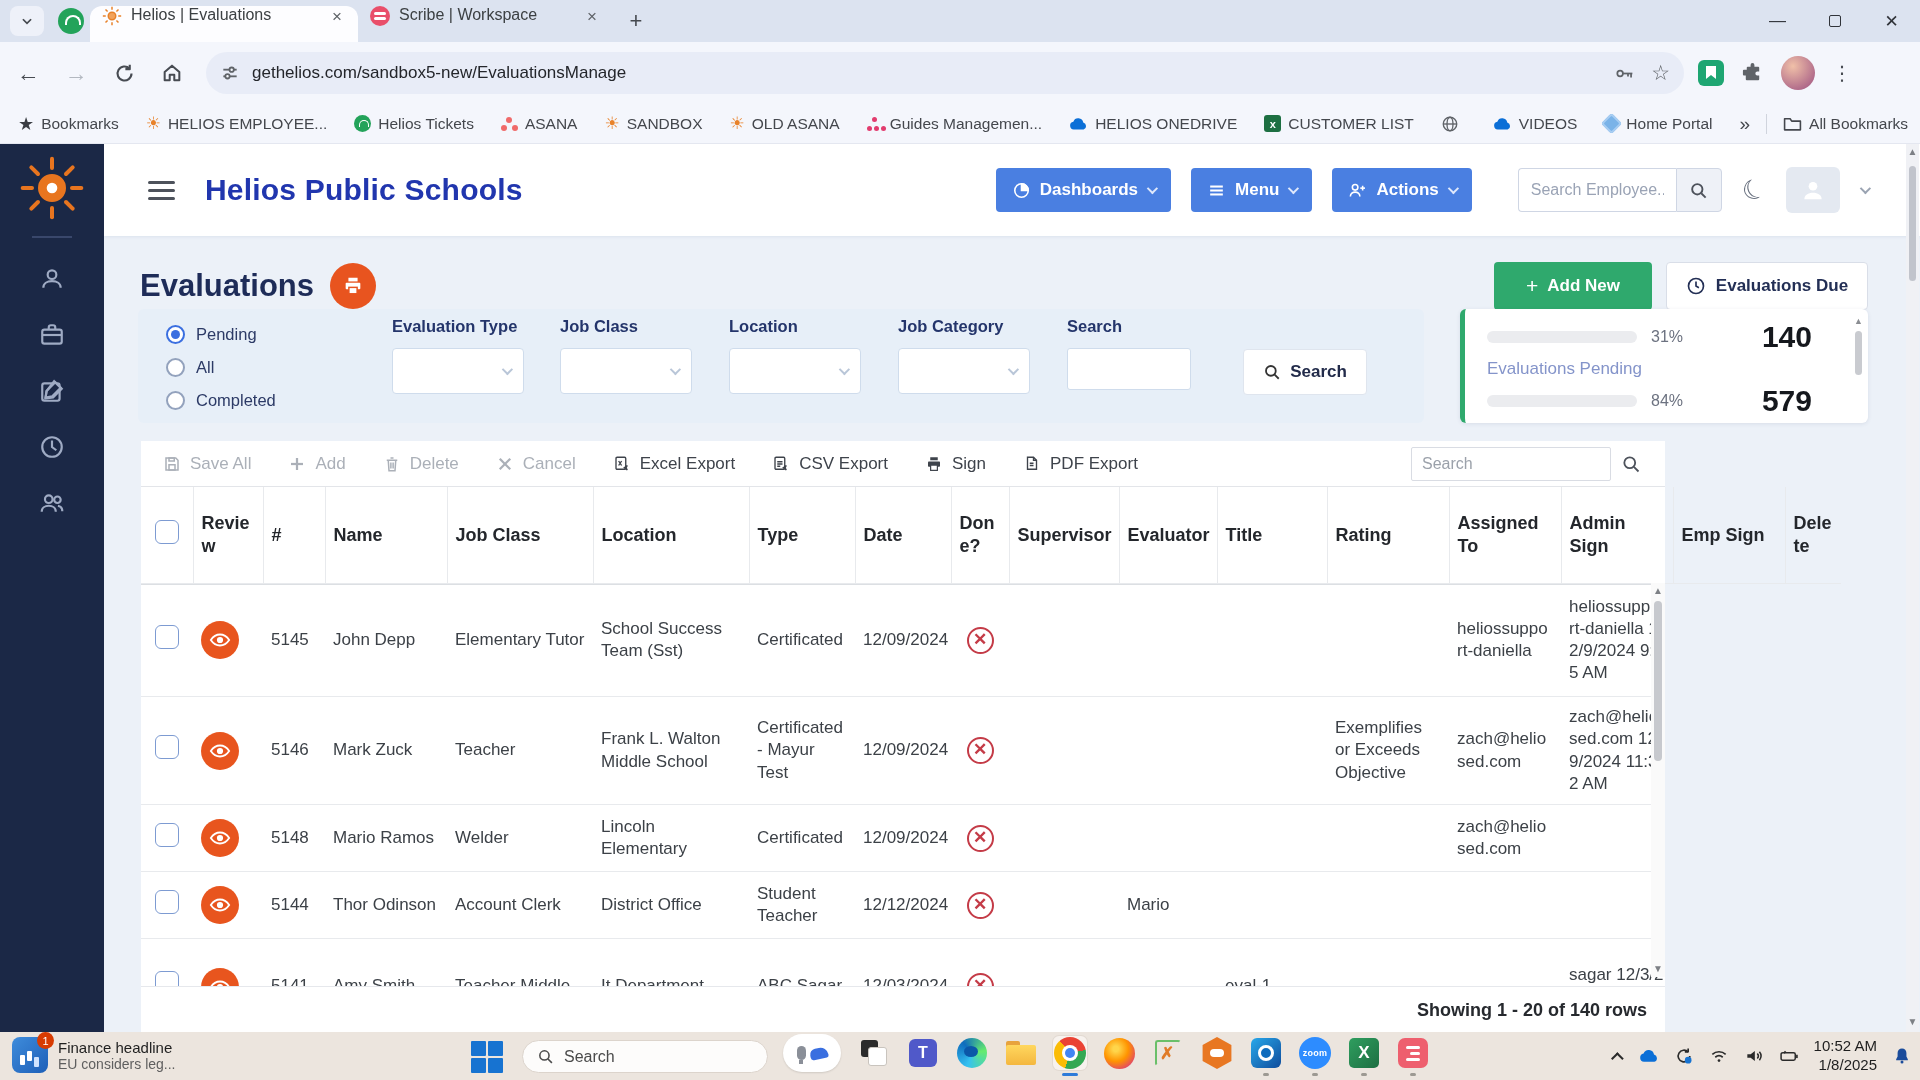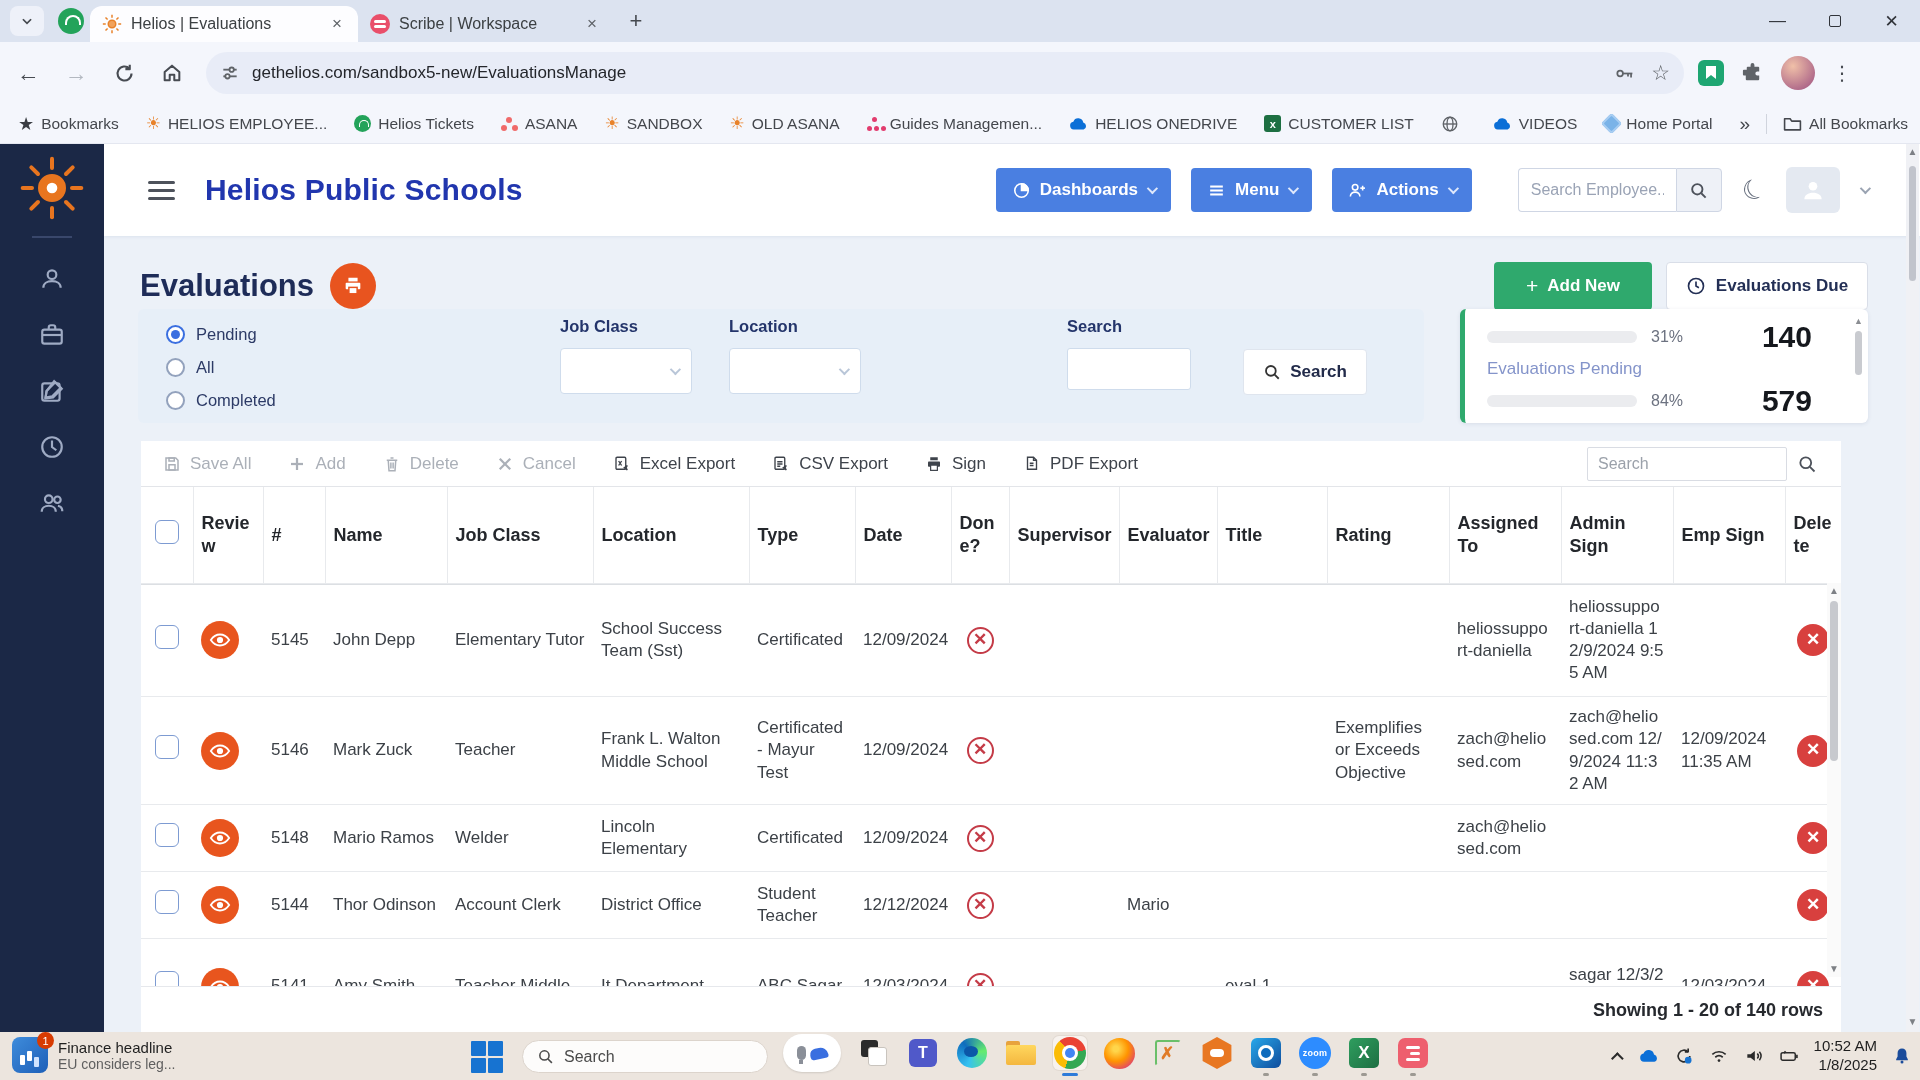--- a/index.html
+++ b/index.html
@@ -4,21 +4,21 @@
 <style>
   * { margin:0; padding:0; box-sizing:border-box; }
   html,body { width:1920px; height:1080px; overflow:hidden; font-family:"Liberation Sans", sans-serif; }
   .screen { position:relative; width:1920px; height:1080px; background:#ecf2f9; }
 
   
   .tabstrip { position:absolute; top:0; left:0; right:0; height:42px; background:#dce3f0; display:flex; align-items:flex-end; }
   .tab-search { width:34px; height:30px; margin:0 2px 6px 10px; border-radius:8px; display:flex; align-items:center; justify-content:center; background:#eef1f9; }
   .pinned-fav { width:26px; height:26px; margin:0 6px 8px 12px; border-radius:50%; background:#23a35a; position:relative; }
   .pinned-fav::after { content:""; position:absolute; left:7px; top:7px; width:12px; height:8px; border:2px solid #fff; border-bottom:none; border-radius:8px 8px 0 0; }
-  .tab { height:36px; display:flex; align-items:center; padding:0 10px 0 12px; font-size:16px; color:#3c4043; }
+  .tab { height:36px; display:flex; padding:0 10px 0 12px; font-size:16px; color:#3c4043; }
   .tab.active { background:#fdfdff; border-radius:12px 12px 0 0; width:268px; }
   .tab.inactive { width:255px; }
   .tab .title { flex:1; white-space:nowrap; overflow:hidden; margin-left:9px; }
   .tab .close { width:22px; height:22px; border-radius:50%; display:flex; align-items:center; justify-content:center; color:#5f6368; font-size:17px; }
   .fav-sun { width:20px; height:20px; flex:none; }
   .fav-scribe { width:20px; height:20px; flex:none; border-radius:50%; background:#e94f6a; position:relative; }
   .fav-scribe::after { content:""; position:absolute; left:4px; top:6px; width:12px; height:3px; background:#fff; border-radius:2px; box-shadow:0 5px 0 #fff; }
   .newtab { width:30px; height:30px; margin:0 0 6px 8px; display:flex; align-items:center; justify-content:center; font-size:22px; color:#45494f; }
   .wincontrols { position:absolute; right:0; top:0; height:42px; display:flex; }
   .winbtn { width:57px; height:42px; display:flex; align-items:center; justify-content:center; color:#31343a; font-size:17px; }
@@ -120,21 +120,21 @@
   .track { width:150px; height:12px; border-radius:6px; background:#ebecef; overflow:hidden; }
   .fill { height:100%; border-radius:6px; background:#4a7ee2; }
   .pct { margin-left:14px; font-size:16px; color:#6c7280; width:48px; }
   .statval { margin-left:auto; margin-right:26px; font-size:30px; font-weight:bold; color:#15181d; }
   .statlabel { height:28px; font-size:17px; color:#8494ca; display:flex; align-items:center; }
   .card-scroll { position:absolute; right:4px; top:6px; bottom:6px; width:11px; }
   .card-scroll .arrow { font-size:9px; color:#8a8d92; text-align:center; line-height:12px; }
   .card-scroll .thumb { margin-top:4px; width:7px; margin-left:2px; height:44px; border-radius:4px; background:#c9cbd0; }
 
   
-  .gridcard { position:absolute; left:37px; top:297px; width:1700px; height:591px; background:#fff; }
+  .gridcard { position:absolute; left:37px; top:297px; width:1524px; height:591px; background:#fff; }
   .gridtoolbar { height:46px; border-bottom:1px solid #e3e5e9; display:flex; align-items:center; padding-left:22px; gap:37px; }
   .tbtn { display:flex; align-items:center; gap:9px; font-size:17px; }
   .tbtn.dis { color:#abb0b8; }
   .tbtn.en { color:#3e434b; }
   .tbtn svg { width:18px; height:18px; }
   .gridsearch { margin-left:auto; margin-right:24px; display:flex; align-items:center; gap:10px; }
   .gridsearch input { width:200px; height:34px; border:1px solid #d9dce3; border-radius:2px; padding:0 10px; font-size:16px; outline:none; }
   .gridsearch input::placeholder { color:#9ba1aa; }
   .gridsearch svg { width:20px; height:20px; color:#4d525b; }
 
@@ -513,28 +513,40 @@
               </div>
             <div class="radiorow">
                 <span class="radio"></span>
                 <span class="radiolbl">All</span>
               </div>
             <div class="radiorow">
                 <span class="radio"></span>
                 <span class="radiolbl">Completed</span>
               </div>
           </div>
+          <div class="fgroup" style="left:254px">
+            <div class="flabel">Evaluation Type</div>
+            <div class="fselect">
+                <span class="chev" style="color:#b9c6d8"></span>
+              </div>
+          </div>
           <div class="fgroup" style="left:422px">
             <div class="flabel">Job Class</div>
             <div class="fselect">
                 <span class="chev" style="color:#b9c6d8"></span>
               </div>
           </div>
           <div class="fgroup" style="left:591px">
             <div class="flabel">Location</div>
+            <div class="fselect">
+                <span class="chev" style="color:#b9c6d8"></span>
+              </div>
+          </div>
+          <div class="fgroup" style="left:760px">
+            <div class="flabel">Job Category</div>
             <div class="fselect">
                 <span class="chev" style="color:#b9c6d8"></span>
               </div>
           </div>
           <div class="fgroup fsearch" style="left:929px">
             <div class="flabel">Search</div>
             <input style="">
           </div>
           <div class="searchbtn">
             <svg viewBox="0 0 24 24" fill="none" stroke="currentColor" stroke-width="2.4">

